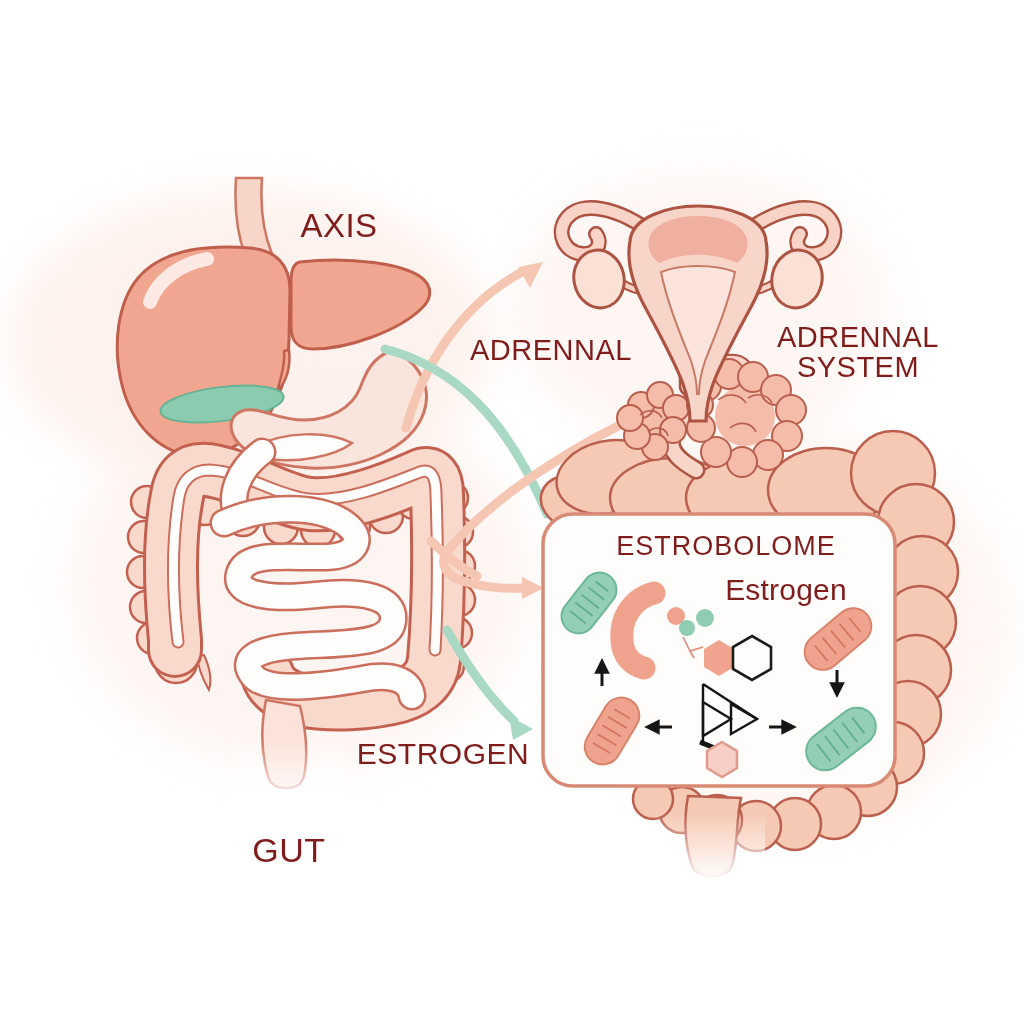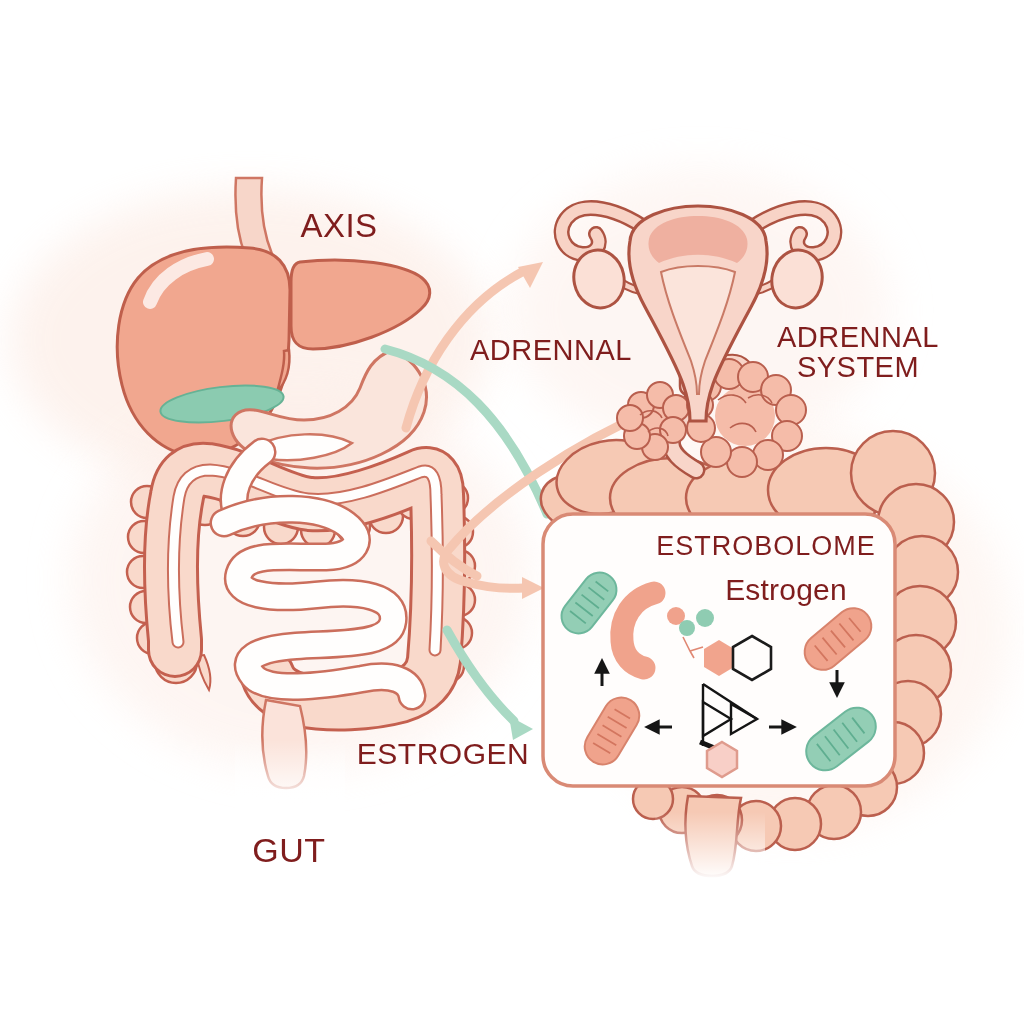--- a/index.html
+++ b/index.html
@@ -4,21 +4,21 @@
 <style>
   html,body{margin:0;padding:0;background:#ffffff;}
   .canvas{position:relative;width:1024px;height:1024px;background:#ffffff;overflow:hidden;
           font-family:"Liberation Sans", sans-serif;}
   .art{position:absolute;left:0;top:0;width:1024px;height:1024px;}
   .lbl{position:absolute;color:#7f1d1d;letter-spacing:.5px;white-space:nowrap;
        transform:translateX(-50%);text-align:center;line-height:1.06;font-weight:400;}
   .lbl-axis{left:339px;top:209px;font-size:33px;}
   .lbl-endocrine{left:551px;top:335px;font-size:29px;line-height:31px;}
   .lbl-adrenal{left:858px;top:322px;font-size:29px;line-height:30px;}
-  .lbl-estrobolome{left:726px;top:532px;font-size:27px;letter-spacing:1px;margin-left:40px;}
+  .lbl-estrobolome{left:726px;top:532px;font-size:27px;letter-spacing:1px;}
   .lbl-estrogen-mixed{left:786px;top:574px;font-size:30px;letter-spacing:.2px;}
   .lbl-estrogen-caps{left:443px;top:738px;font-size:30px;}
   .lbl-gut{left:289px;top:796px;font-size:34px;margin-top:36px;}
 </style>
 </head>
 <body>
 
 <div class="canvas">
 
   <svg class="art" viewBox="0 0 1024 1024">

